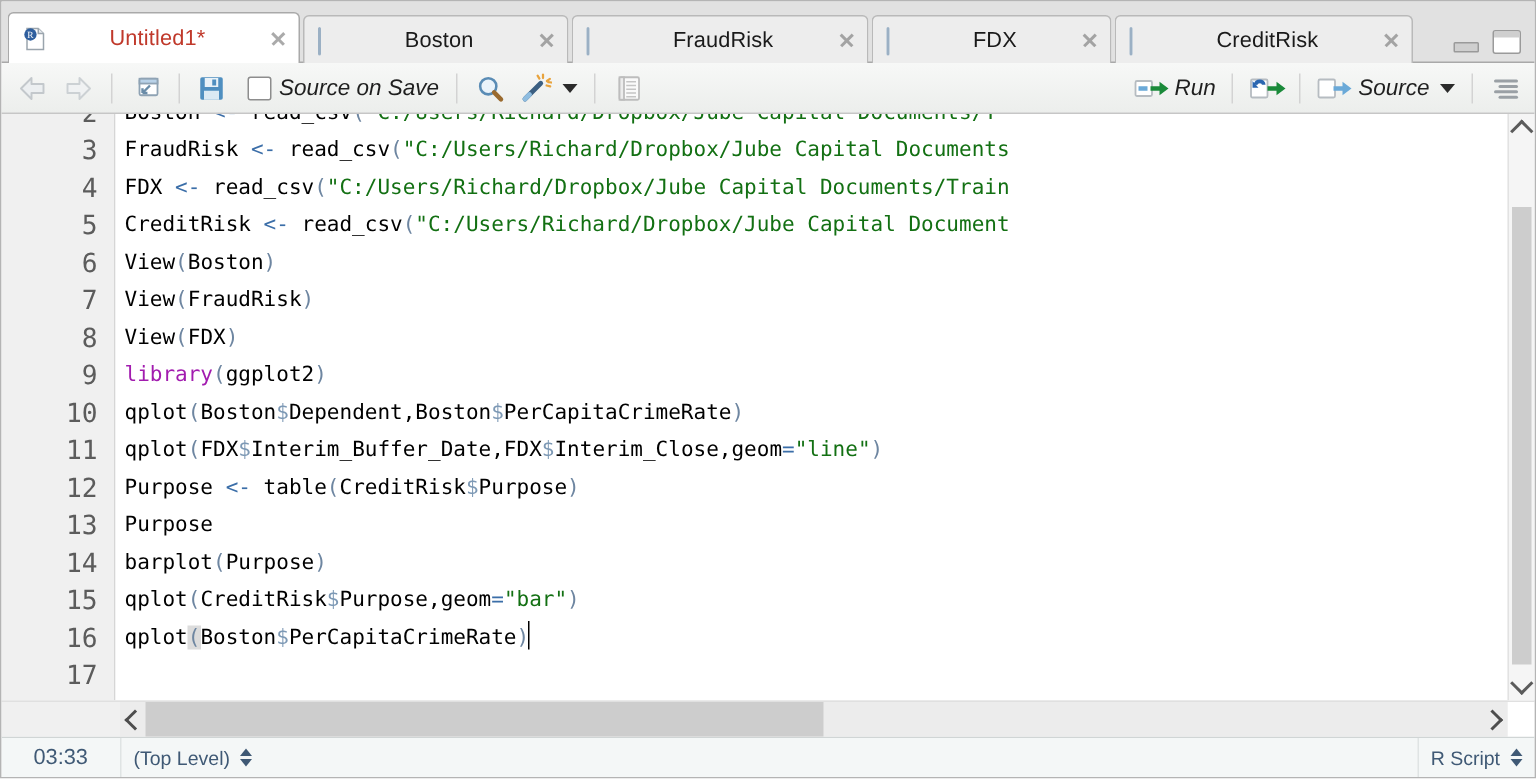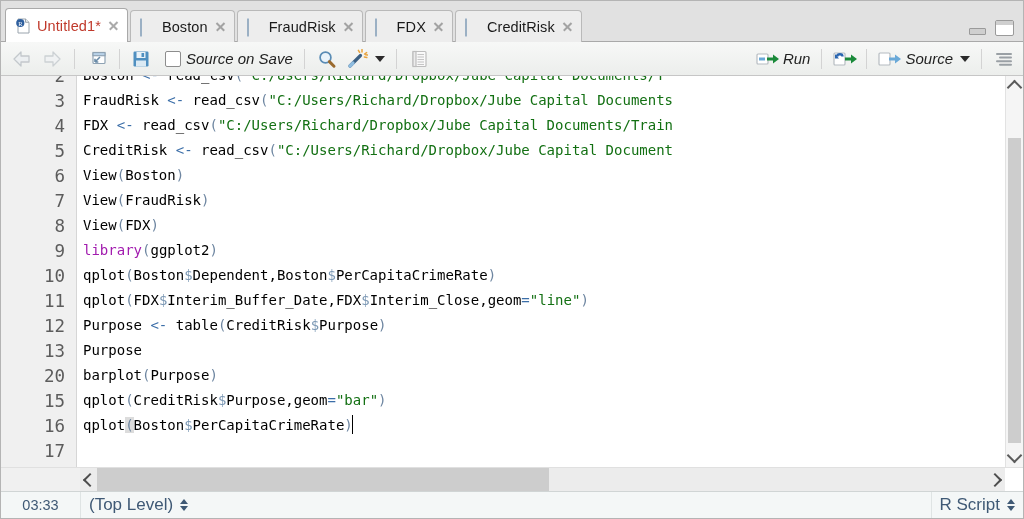--- a/index.html
+++ b/index.html
@@ -46,20 +46,21 @@
     margin-right: 2px;
     background: #ededed;
     border: 1px solid #b9b9b9;
     border-bottom: none;
     border-top-left-radius: 4px;
     border-top-right-radius: 4px;
     box-sizing: border-box;
     position: relative;
     top: 1px;
     cursor: default;
+    gap: 36px;
   }
   .tab.active {
     background: #ffffff;
     border-color: #a9a9a9;
     height: 34px;
     top: 1px;
     z-index: 3;
   }
   .tab-icon {
     width: 16px;
@@ -358,21 +359,21 @@
     color: #3f5975;
     font-size: 14.5px;
   }
   .sb-cell {
     display: flex;
     align-items: center;
     height: 100%;
     padding: 0 8px;
     border-left: 1px solid #dfe4e4;
     color: #3f5975;
-    font-size: 17px;
+    font-size: 13px;
     cursor: default;
   }
   .sb-right { margin-left: auto; }
   .updn {
     display: inline-flex;
     flex-direction: column;
     margin-left: 7px;
     gap: 2px;
   }
   .updn i {
@@ -586,21 +587,21 @@
         <div class="gutter-line">4</div>
         <div class="gutter-line">5</div>
         <div class="gutter-line">6</div>
         <div class="gutter-line">7</div>
         <div class="gutter-line">8</div>
         <div class="gutter-line">9</div>
         <div class="gutter-line">10</div>
         <div class="gutter-line">11</div>
         <div class="gutter-line">12</div>
         <div class="gutter-line">13</div>
-        <div class="gutter-line">20</div>
+        <div class="gutter-line">14</div>
         <div class="gutter-line">15</div>
         <div class="gutter-line">16</div>
         <div class="gutter-line">17</div>
       </div>
     <div class="code-area">
       <div class="code-lines" id="code-host" style="top: -13px;">
           <div class="code-line"><span class="tk-fn">Boston </span><span class="tk-op">&lt;- </span><span class="tk-fn">read_csv</span><span class="tk-par">(</span><span class="tk-str">"C:/Users/Richard/Dropbox/Jube Capital Documents/T</span></div>
           <div class="code-line"><span class="tk-fn">FraudRisk </span><span class="tk-op">&lt;- </span><span class="tk-fn">read_csv</span><span class="tk-par">(</span><span class="tk-str">"C:/Users/Richard/Dropbox/Jube Capital Documents</span></div>
           <div class="code-line"><span class="tk-fn">FDX </span><span class="tk-op">&lt;- </span><span class="tk-fn">read_csv</span><span class="tk-par">(</span><span class="tk-str">"C:/Users/Richard/Dropbox/Jube Capital Documents/Train</span></div>
           <div class="code-line"><span class="tk-fn">CreditRisk </span><span class="tk-op">&lt;- </span><span class="tk-fn">read_csv</span><span class="tk-par">(</span><span class="tk-str">"C:/Users/Richard/Dropbox/Jube Capital Document</span></div>

